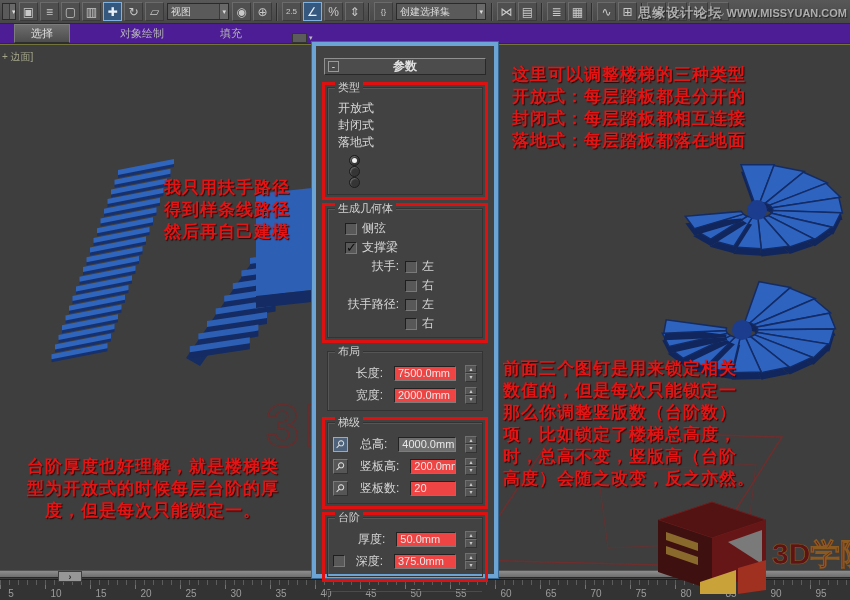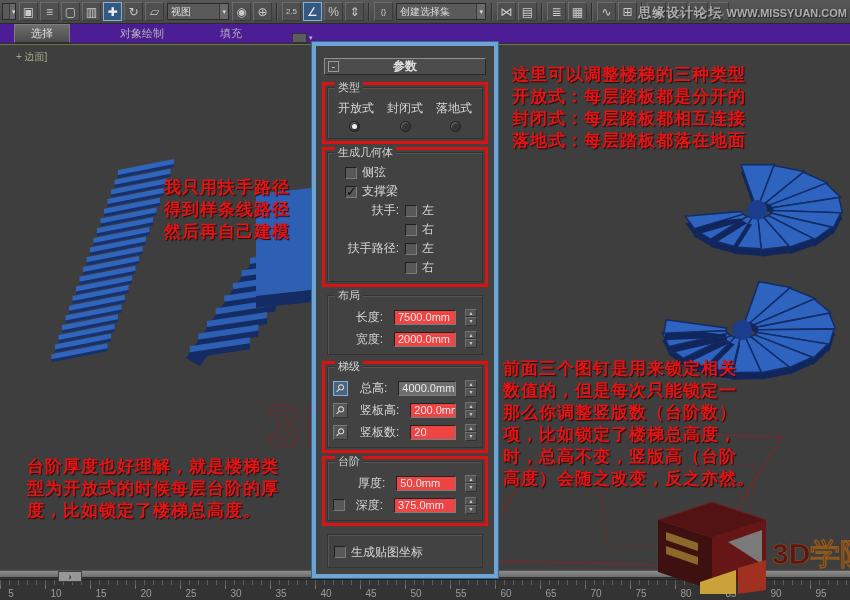--- a/index.html
+++ b/index.html
@@ -33,42 +33,42 @@
   .rtab.active{background:linear-gradient(#6d6d6d,#4d4d4d);border:1px solid #7c7c7c;border-bottom-color:#2e2e2e;
     color:#e0e0e0;padding:1px 16px;}
   .ribbon-widget{display:flex;align-items:center;gap:2px;}
   .rw-box{width:15px;height:10px;background:#5c5c5c;border:1px solid #333;display:inline-block;}
   .rw-caret{font-size:7px;color:#bbb;}
 
   
   .viewport{position:absolute;left:0;top:44px;width:850px;height:528px;background:#3e3e3e;
     border-top:1px solid #73733c;z-index:0;}
   #vp-art{position:absolute;left:0;top:0;width:850px;height:600px;z-index:1;}
-  .vp-label{position:absolute;left:16px;top:50px;z-index:2;color:#a5a68b;font-size:10px;}
+  .vp-label{position:absolute;left:2px;top:50px;z-index:2;color:#a5a68b;font-size:10px;}
   .ghost{font-size:60px;font-weight:bold;fill:none;stroke:rgba(140,28,28,.5);stroke-width:1.5px;letter-spacing:5px;}
 
   
   .annot{position:absolute;z-index:6;color:#e41414;font-weight:bold;font-size:17px;line-height:22px;
     letter-spacing:1px;white-space:nowrap;text-shadow:1px 1px 1px #2a0808;}
   .annot.centered{text-align:center;}
 
   
   .panel{position:absolute;left:312px;top:42px;width:186px;height:536px;z-index:9;
     background:#424242;border:4px solid #6ca4d6;box-shadow:0 0 0 1px #39678f;padding:12px 8px 10px;}
   .rollout-head{height:17px;background:#4c4c4c;border:1px solid #282828;border-top-color:#8f8f8f;
     border-left-color:#8f8f8f;display:flex;align-items:center;justify-content:center;position:relative;
     color:#e2e2e2;font-size:12px;font-weight:bold;margin-bottom:12px;}
   .rminus{position:absolute;left:3px;top:2px;width:11px;height:11px;border:1px solid #999;
     font-size:10px;line-height:9px;text-align:center;font-weight:normal;color:#ddd;}
   .group{position:relative;border:1px solid #333;box-shadow:1px 1px 0 rgba(120,120,120,.35) inset;
     margin:0 3px 13px;padding:10px 5px 4px;}
   .group.redbox{outline:3px solid #de1010;outline-offset:2px;}
   .legend{position:absolute;top:-8px;left:7px;background:#424242;padding:0 3px;font-size:11px;color:#d4d4d4;}
 
-  .types,.radios{display:flex;justify-content:space-between;padding:0 2px;}
+  .types,.radios{display:flex;justify-content:space-between;padding:0 2px;flex-direction:column;}
   .typelabel{font-size:12px;color:#d8d8d8;width:42px;text-align:center;}
   .radios{margin-top:4px;margin-bottom:2px;}
   .radio{width:11px;height:11px;border-radius:50%;background:#353535;border:1px solid #1d1d1d;
     box-shadow:inset 1px 1px 1px #6a6a6a;margin:0 14px;}
   .radio.checked::after{content:"";display:block;width:5px;height:5px;border-radius:50%;background:#f0f0f0;margin:2px auto;}
 
   .georow{display:flex;align-items:center;height:19px;}
   .geolabel{width:66px;text-align:right;margin-right:6px;font-size:12px;color:#d5d5d5;white-space:nowrap;}
   .indent{padding-left:12px;}
   .cb{width:12px;height:12px;background:#585858;border:1px solid #7a7a7a;border-top-color:#1e1e1e;
@@ -310,24 +310,24 @@
       <div>然后再自己建模</div>
     </div>
   <div class="annot" style="left:503px;top:358px;">
       <div>前面三个图钉是用来锁定相关</div>
       <div>数值的，但是每次只能锁定一</div>
       <div>那么你调整竖版数（台阶数）</div>
       <div>项，比如锁定了楼梯总高度，</div>
       <div>时，总高不变，竖版高（台阶</div>
       <div>高度）会随之改变，反之亦然。</div>
     </div>
-  <div class="annot" style="left:27px;top:456px;">
+  <div class="annot" style="left:27px;top:456px;text-align:center;">
       <div>台阶厚度也好理解，就是楼梯类</div>
       <div>型为开放式的时候每层台阶的厚</div>
-      <div>度，比如锁定了楼梯总高度。</div>
+      <div>度，但是每次只能锁定一。</div>
     </div>
 
   <div class="panel">
     <div class="rollout-head">
       <span class="rminus">-</span>
       <span>参数</span>
     </div>
 
     <div class="group redbox" style="padding-top:12px;">
       <span class="legend">类型</span>

